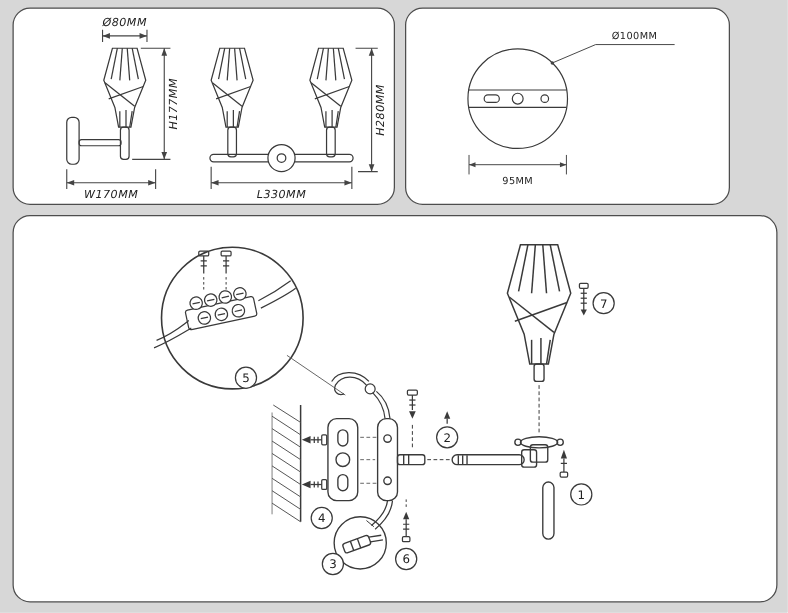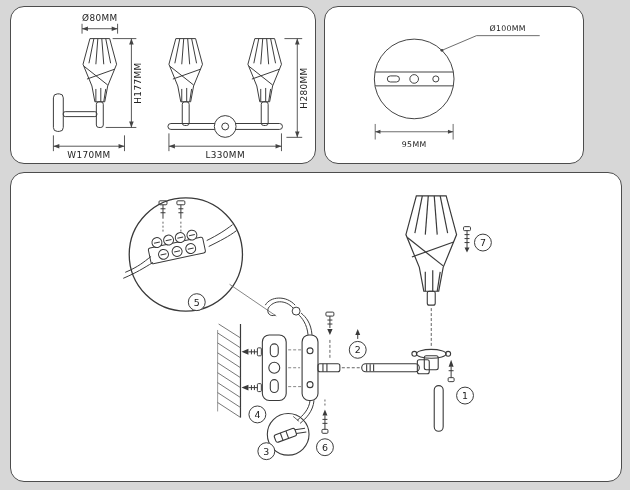--- a/index.html
+++ b/index.html
@@ -6,21 +6,21 @@
   .stage {
     position:relative; width:630px; height:490px; background:#d7d7d7;
     font-family:"DejaVu Sans","Liberation Sans",sans-serif;
     overflow:hidden;
   }
   .panel {
     position:absolute; background:#ffffff;
     border:1.2px solid #4d4d4d; border-radius:14px;
     box-sizing:border-box; overflow:hidden;
   }
-  #panel-dimensions { left:10px; top:6px;  width:306px; height:158px; }
+  #panel-dimensions { left:10px; top:6px;  width:306px; height:158px;font-style:italic; }
   #panel-plate      { left:324px; top:6px; width:260px; height:158px; }
   #panel-assembly   { left:10px; top:172px; width:612px; height:310px; }
   svg { display:block; width:100%; height:100%; }
   svg text {
     font-family:"DejaVu Sans","Liberation Sans",sans-serif;
     font-size:9px; fill:#222; letter-spacing:0.4px;
   }
   svg text.badge-num { font-size:9.5px; letter-spacing:0; }
 </style>
 </head>

